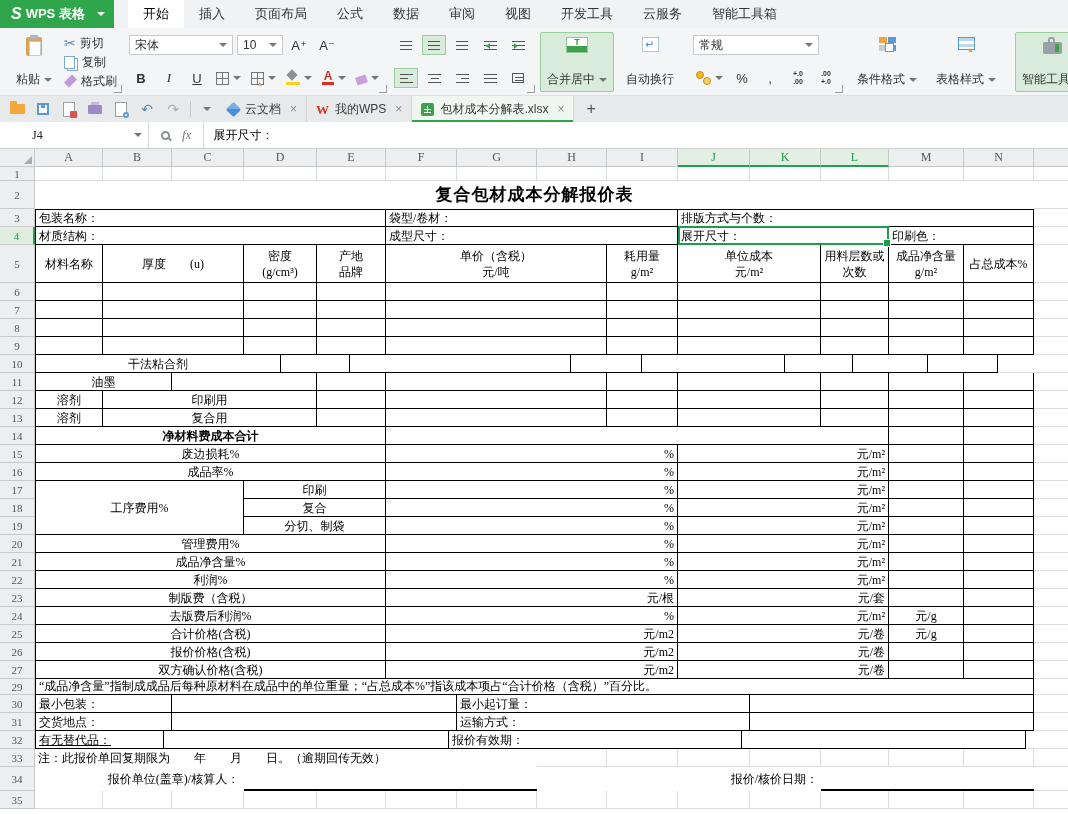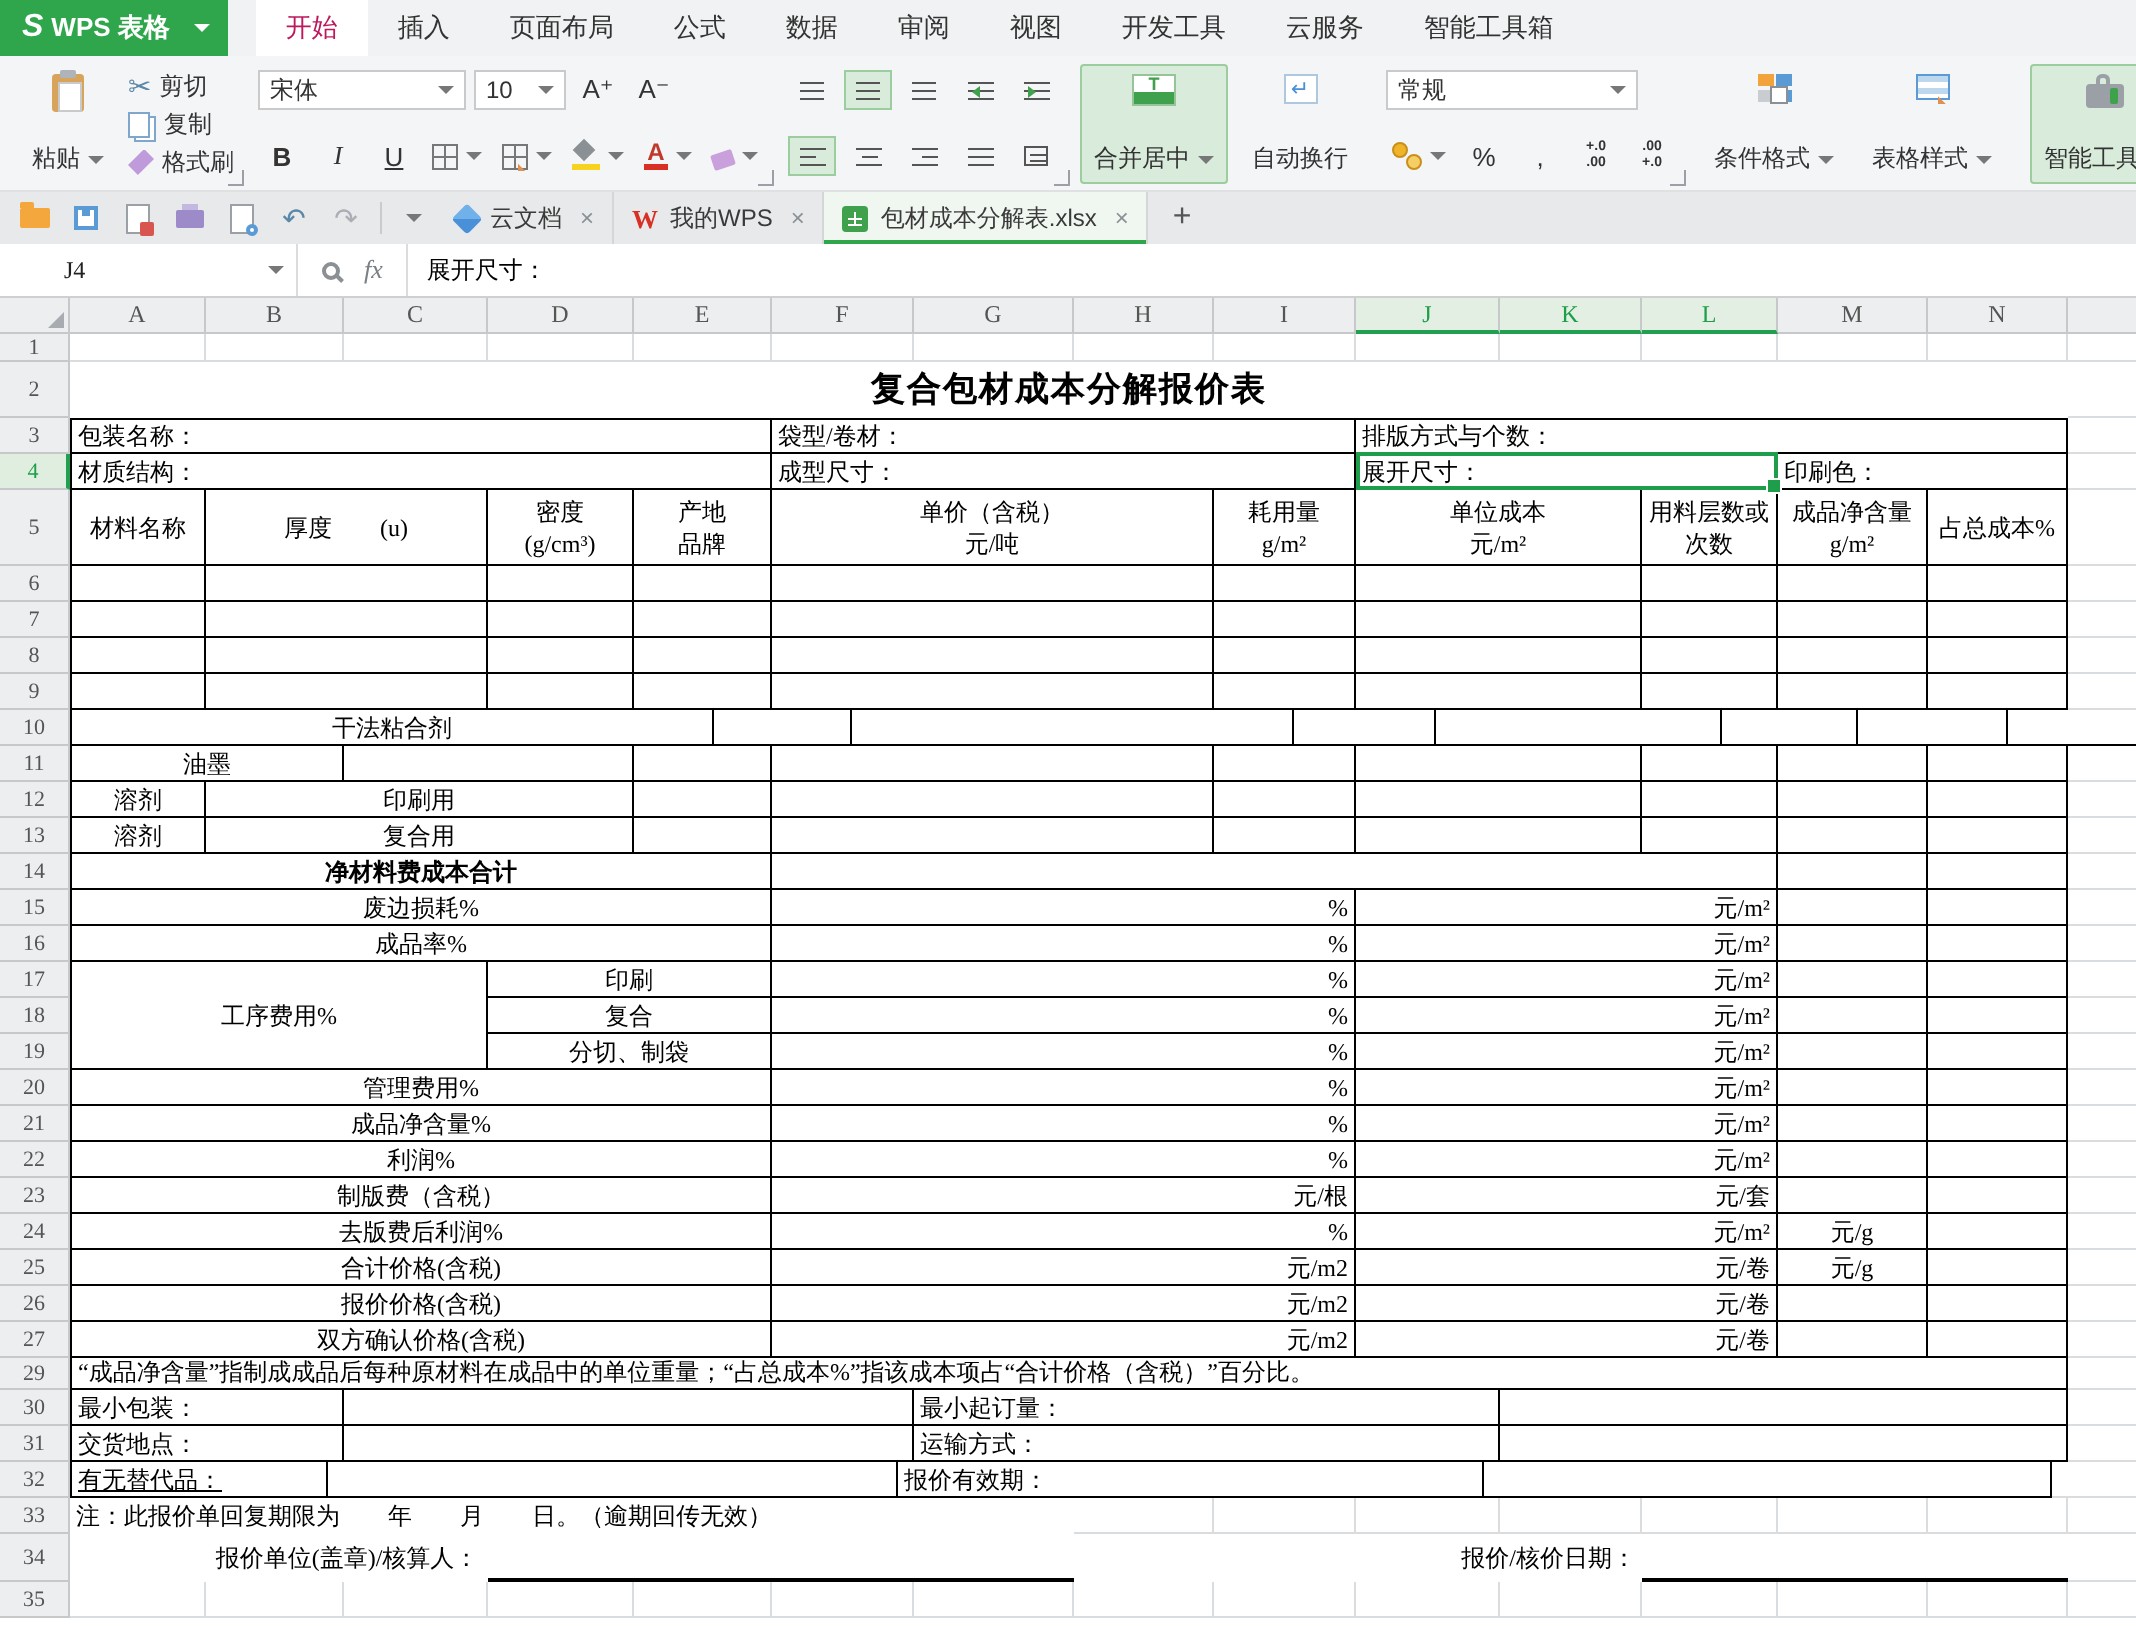--- a/index.html
+++ b/index.html
@@ -8,21 +8,21 @@
   .app{width:1068px;height:814px;position:relative;overflow:hidden;}
 
   
   .titlebar{height:28px;background:#F1F2F3;display:flex;align-items:stretch;}
   .brand{background:#2FA64B;color:#fff;display:flex;align-items:center;padding:0 9px 0 11px;font-size:13px;font-weight:bold;gap:5px;}
   .brand-s{font-style:italic;font-weight:900;font-size:16px;letter-spacing:-1px;}
   .caret{display:inline-block;width:0;height:0;border-left:4px solid transparent;border-right:4px solid transparent;border-top:4px solid #777;margin-left:4px;vertical-align:middle;}
   .brand .caret{border-top-color:#fff;margin-left:7px;}
   .mtabs{display:flex;align-items:stretch;margin-left:14px;}
   .mtab{display:flex;align-items:center;padding:0 15px;font-size:13px;color:#333;}
-  .mtab.active{background:#fff;color:#be185d;}
+  .mtab.active{background:#fff;color:#000000;}
 
   
   .ribbon{height:68px;background:#F4F5F6;display:flex;align-items:stretch;padding:3px 2px 2px 4px;box-sizing:border-box;border-bottom:1px solid #DEE0E1;overflow:hidden;white-space:nowrap;}
   .rgroup{position:relative;display:flex;align-items:stretch;padding:1px 5px;gap:5px;}
   .rsep{width:1px;background:#DCDEDF;margin:4px 1px;}
   .gexp{position:absolute;right:0;bottom:0;width:8px;height:8px;border-right:1px solid #9AA0A5;border-bottom:1px solid #9AA0A5;box-sizing:border-box;}
   .bigbtn{display:flex;flex-direction:column;align-items:center;justify-content:space-between;padding:4px 6px 3px;border:1px solid transparent;border-radius:2px;font-size:12px;color:#333;}
   .bigbtn.on{background:#D9EBDA;border-color:#9CCD9E;}
   .bigbtn .lbl{display:flex;align-items:center;}
   .smallcol{display:flex;flex-direction:column;justify-content:space-between;padding:2px 0;}
@@ -556,21 +556,21 @@
         <div class="cell al-c c-t" style="width: 221px;"></div>
         <div class="cell al-c c-t" style="width: 71px;"></div>
         <div class="cell al-c c-t" style="width: 143px;"></div>
         <div class="cell al-c c-t" style="width: 68px;"></div>
         <div class="cell al-c c-t" style="width: 75px;"></div>
         <div class="cell al-c c-t" style="width: 70px;"></div>
         <div class="gfill"></div>
       </div>
       <div class="srow" style="height: 18px;">
         <div class="rowh">10</div>
-        <div class="cell al-c c-t c-L" style="width: 322px;">干法粘合剂</div>
+        <div class="cell al-c c-t c-L" style="width: 246px;">干法粘合剂</div>
         <div class="cell al-c c-t" style="width: 69px;"></div>
         <div class="cell al-c c-t" style="width: 221px;"></div>
         <div class="cell al-c c-t" style="width: 71px;"></div>
         <div class="cell al-c c-t" style="width: 143px;"></div>
         <div class="cell al-c c-t" style="width: 68px;"></div>
         <div class="cell al-c c-t" style="width: 75px;"></div>
         <div class="cell al-c c-t" style="width: 70px;"></div>
         <div class="gfill"></div>
       </div>
       <div class="srow" style="height: 18px;">

